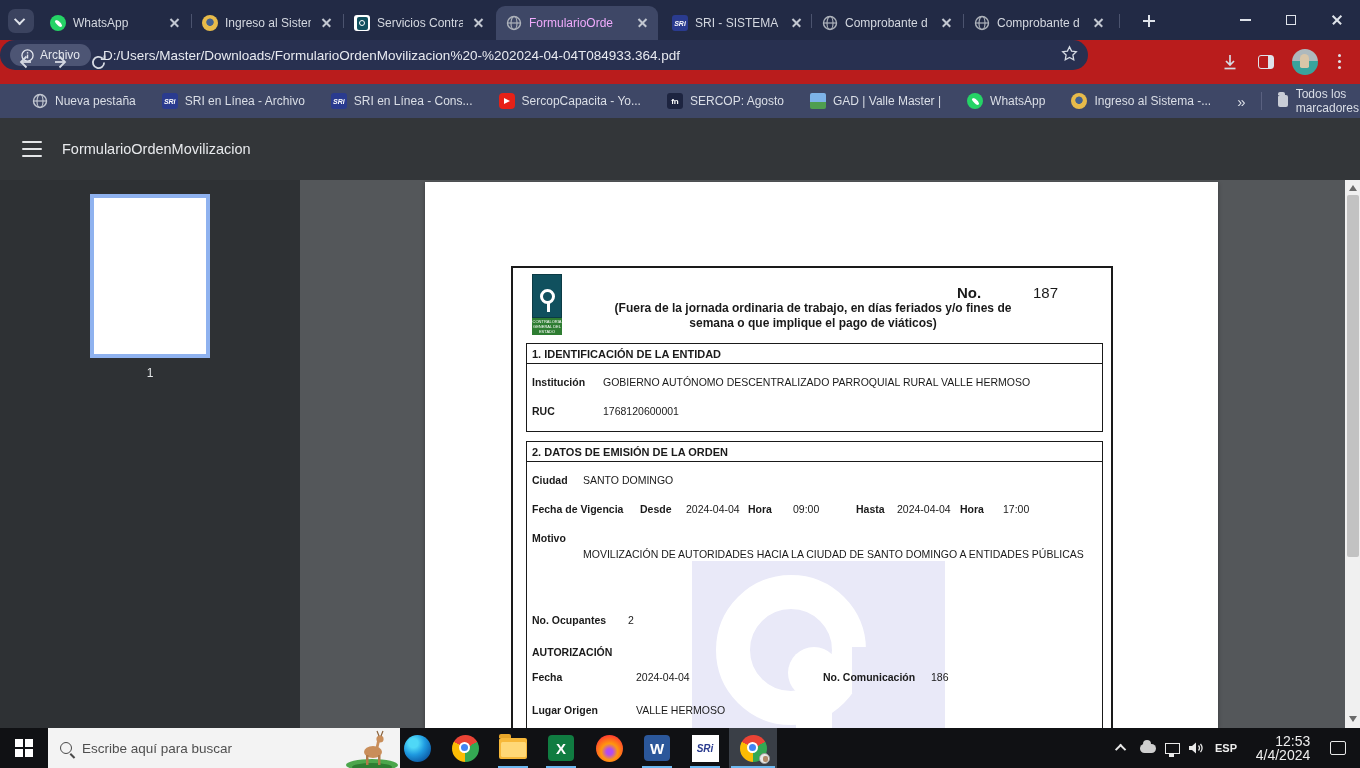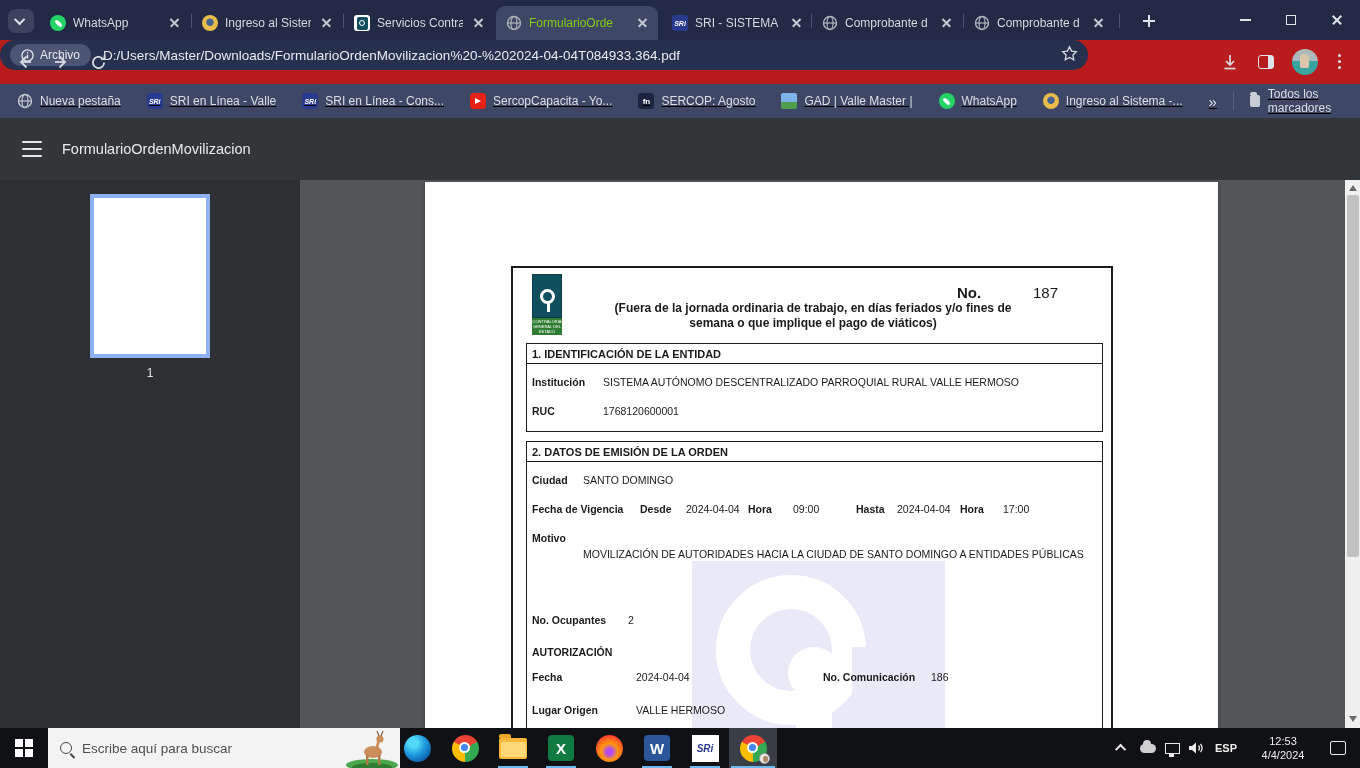--- a/index.html
+++ b/index.html
@@ -11,21 +11,21 @@
   
   #tabstrip { left:0; top:0; width:1360px; height:40px; background:#222a45; }
   .tabsearch { left:8px; top:9px; width:26px; height:24px; border-radius:7px;
     background:#3b435f; display:flex; align-items:center; justify-content:center; }
   .chev-down { width:8px; height:8px; border-left:2px solid #dfe3ea; border-bottom:2px solid #dfe3ea;
     transform:rotate(-45deg) translateY(-2px); }
   .tab { top:6px; height:34px; width:150px; display:flex; align-items:center; gap:7px;
     padding:0 7px 0 10px; border-radius:9px 9px 0 0; }
   .tab .tlabel { flex:1; font-size:12px; color:#d4d8e0; white-space:nowrap; overflow:hidden; }
   .tab.active { background:#3e4766; }
-  .tab.active .tlabel { color:#84cc16; }
+  .tab.active .tlabel { color:#f0abfc; }
   .tclose { width:17px; height:17px; border-radius:50%; position:relative; flex:0 0 17px; }
   .tclose::before, .tclose::after { content:""; position:absolute; left:3px; top:7.5px; width:11px; height:1.6px;
     background:#c2c7d1; }
   .tclose::before { transform:rotate(45deg); } .tclose::after { transform:rotate(-45deg); }
   .tabsep { top:14px; width:1px; height:14px; background:#4b536e; }
   .fav { width:16px; height:16px; flex:0 0 16px; border-radius:3px; position:relative; }
   .fav-whatsapp { border-radius:50%; background:#25d366; display:flex; align-items:center; justify-content:center; }
   .fav-crest { border-radius:50%; background:radial-gradient(circle at 50% 45%, #44618f 0 28%, #e8bb4a 34% 78%, #9a7a22 82%); }
   .fav-cge { background:#fff; display:flex; align-items:center; justify-content:center; }
   .fav-cge .cge-inner { width:11px; height:13px; background:#10505e; border-radius:2px;
@@ -62,21 +62,21 @@
   .avatar::after { content:""; position:absolute; left:8px; top:5px; width:9px; height:14px;
     background:#d9c6a8; border-radius:5px 5px 2px 2px; }
   .dotsv { position:relative; width:4px; height:16px; }
   .dotsv::before { content:""; position:absolute; left:0; top:0; width:3.4px; height:3.4px; border-radius:50%;
     background:#dfe3ea; box-shadow:0 6px 0 #dfe3ea, 0 12px 0 #dfe3ea; }
   .sidepanel-ic { width:16px; height:14px; border:1.6px solid #dfe3ea; border-radius:3px; position:relative; }
   .sidepanel-ic::after { content:""; position:absolute; right:0; top:0; width:5px; height:100%; background:#dfe3ea; }
 
   
   #bookbar { left:0; top:84px; width:1360px; height:34px; background:#3e4766;
-    display:flex; align-items:center; padding:0 17px;text-decoration:underline; }
+    display:flex; align-items:center; padding:0 32px; }
   .bm { display:flex; align-items:center; gap:7px; margin-right:26px; }
   .bm span.bmlabel { font-size:12px; color:#dbdfe7; white-space:nowrap; }
   .bm .fav { width:16px; height:16px; flex:0 0 16px; }
   .fav-yt { background:#e62117; border-radius:4px; display:flex; align-items:center; justify-content:center; }
   .fav-yt::after { content:""; width:0; height:0; border-left:6px solid #fff;
     border-top:3.5px solid transparent; border-bottom:3.5px solid transparent; }
   .fav-fn { background:#1d2440; border-radius:3px; display:flex; align-items:center; justify-content:center;
     color:#fff; font-size:8px; font-weight:bold; }
   .fav-gad { background:linear-gradient(180deg,#7db3e8 0 55%, #4f9e4f 55%); border-radius:2px; }
   .bm-right { margin-left:auto; display:flex; align-items:center; }
@@ -181,21 +181,21 @@
     background:#b08968; border-radius:2px; }
   .tray { top:0; height:40px; display:flex; align-items:center; justify-content:center; position:absolute; }
   .chev-up { width:8px; height:8px; border-left:2px solid #e8e8e8; border-top:2px solid #e8e8e8;
     transform:rotate(45deg) translateY(2px); }
   .ic-cloud { width:16px; height:9px; background:#cfcfcf; border-radius:5px; position:relative; }
   .ic-cloud::before { content:""; position:absolute; left:3px; top:-4px; width:8px; height:8px;
     border-radius:50%; background:#cfcfcf; }
   .ic-net { width:15px; height:11px; border:1.6px solid #e8e8e8; position:relative; }
   .ic-net::after { content:""; position:absolute; left:3.5px; top:10px; width:5px; height:3px; background:#e8e8e8; }
   .tray-txt { font-size:11px; color:#eee;font-weight:bold; }
-  .clock { text-align:center; font-size:11px; color:#eee; line-height:14px; }
+  .clock { text-align:right; font-size:14px; color:#eee; line-height:14px; }
   .ic-notif { width:16px; height:14px; border:1.6px solid #e8e8e8; border-radius:2px; position:relative; }
 </style>
 </head>
 <body>
 
 <div id="stage">
 
   <div id="tabstrip" class="abs">
     <div class="tabsearch abs">
       <span class="chev-down"></span>
@@ -345,21 +345,21 @@
     <span class="bm">
       <span class="fav"><svg width="16" height="16" viewBox="0 0 16 16">
             <circle cx="8" cy="8" r="6.5" fill="none" stroke="#c2c7d1" stroke-width="1.4"></circle>
             <ellipse cx="8" cy="8" rx="3" ry="6.5" fill="none" stroke="#c2c7d1" stroke-width="1.2"></ellipse>
             <path d="M1.8 8h12.4" stroke="#c2c7d1" stroke-width="1.2"></path>
           </svg></span>
       <span class="bmlabel">Nueva pestaña</span>
     </span>
     <span class="bm">
       <span class="fav fav-sri">SRi</span>
-      <span class="bmlabel">SRI en Línea - Valle</span>
+      <span class="bmlabel">SRI en Línea - Archivo</span>
     </span>
     <span class="bm">
       <span class="fav fav-sri">SRi</span>
       <span class="bmlabel">SRI en Línea - Cons...</span>
     </span>
     <span class="bm">
       <span class="fav fav-yt"></span>
       <span class="bmlabel">SercopCapacita - Yo...</span>
     </span>
     <span class="bm">
@@ -462,21 +462,21 @@
             </div>
           <div class="lg-band">CONTRALORÍA GENERAL DEL ESTADO</div>
         </div>
         <div class="doc-sub abs dz">(Fuera de la jornada ordinaria de trabajo, en días feriados y/o fines de semana o que implique el pago de viáticos)</div>
         <div class="doc-no-lab abs dz">No.</div>
         <div class="doc-no-val abs dz">187</div>
 
         <div class="sechead abs dz" style="top:75px">1. IDENTIFICACIÓN DE LA ENTIDAD</div>
         <div class="secbody abs dz" style="top:96px;height:68px">
           <span class="fl" style="left:5px;top:12px">Institución</span>
-          <span class="fv" style="left:76px;top:12px">SISTEMA AUTÓNOMO DESCENTRALIZADO PARROQUIAL RURAL VALLE HERMOSO</span>
+          <span class="fv" style="left:76px;top:12px">GOBIERNO AUTÓNOMO DESCENTRALIZADO PARROQUIAL RURAL VALLE HERMOSO</span>
           <span class="fl" style="left:5px;top:41px">RUC</span>
           <span class="fv" style="left:76px;top:41px">1768120600001</span>
         </div>
 
         <div class="sechead abs dz" style="top:173px">2. DATOS DE EMISIÓN DE LA ORDEN</div>
         <div class="secbody abs dz" style="top:194px;height:620px">
           <span class="fl" style="left:5px;top:12px">Ciudad</span>
           <span class="fv" style="left:56px;top:12px">SANTO DOMINGO</span>
 
           <span class="fl" style="left:5px;top:41px">Fecha de Vigencia</span>

